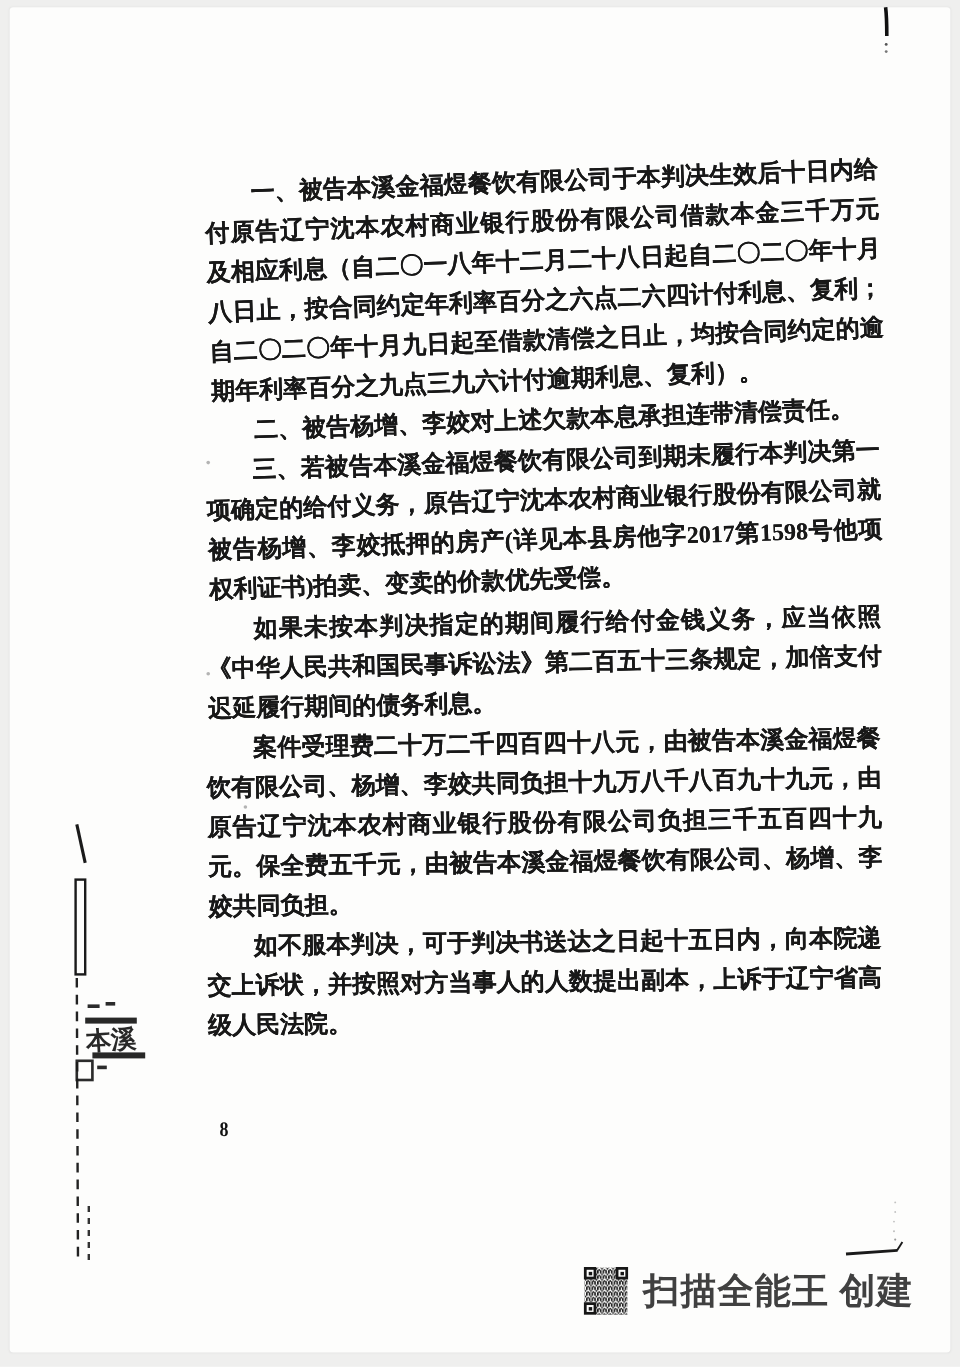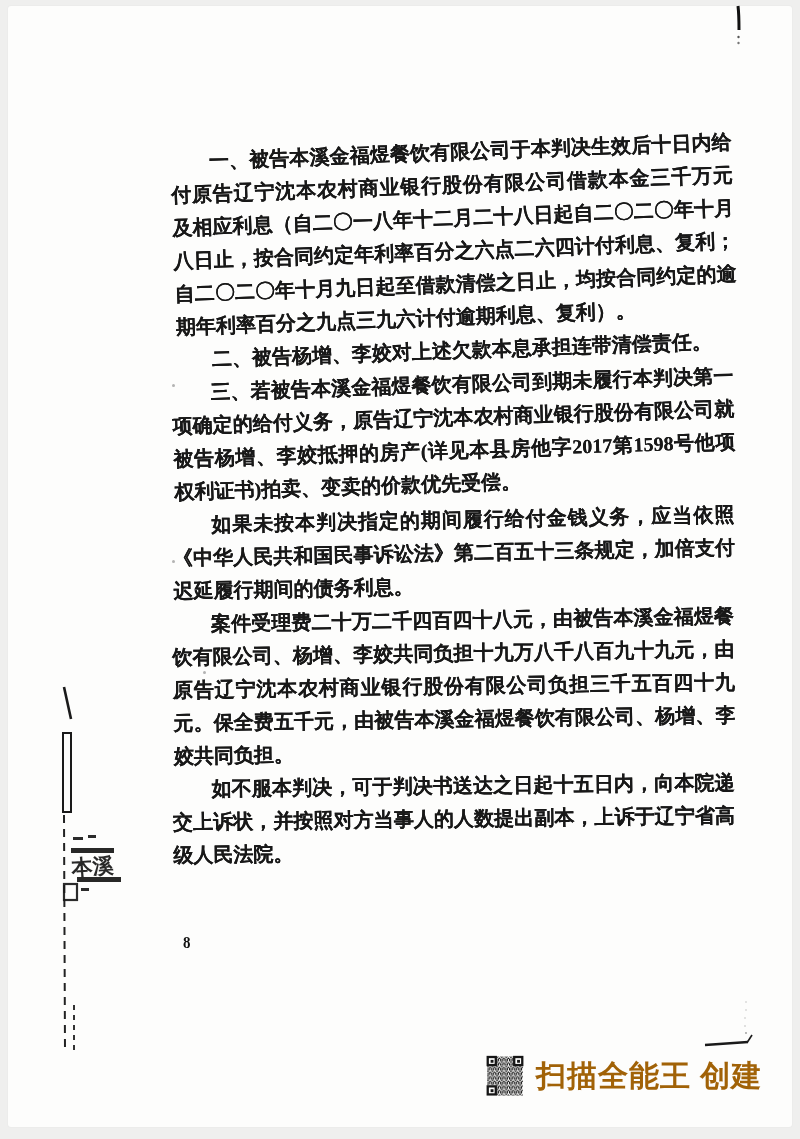--- a/index.html
+++ b/index.html
@@ -57,22 +57,22 @@
   .stamp-text{
     font-family:"Liberation Serif","DejaVu Serif",serif;
     font-size:21px;font-weight:700;fill:#161616;
   }
   
   .footer-mark{
     position:absolute;left:486px;top:1054px;height:44px;
     display:flex;align-items:center;gap:12px;
   }
   .watermark-text{
-    font-family:Liberation Sans, sans-serif;
-    font-weight:600;font-size:30px;letter-spacing:1px;color:#a16207;
+    font-family:Liberation Serif, serif;
+    font-weight:600;font-size:30px;letter-spacing:1px;color:#404040;
     white-space:nowrap;
   }
 </style>
 </head>
 <body>
 
 <div class="canvas">
   <div class="page"></div>
 
   <div class="textblock">

